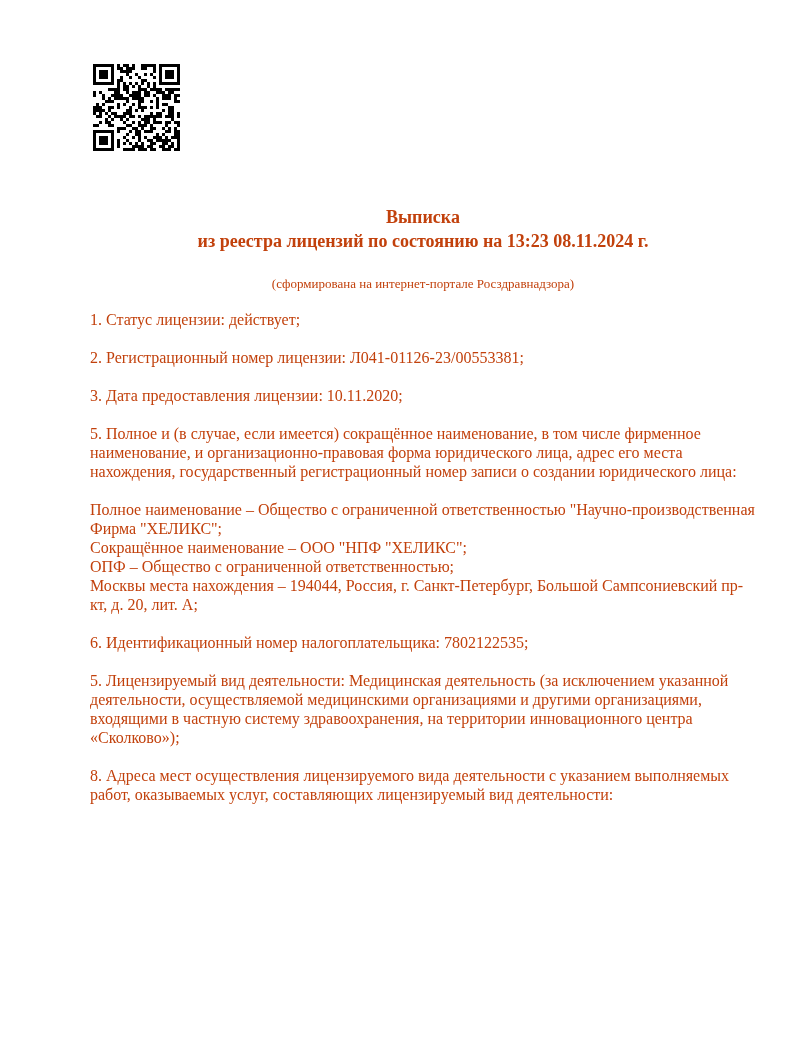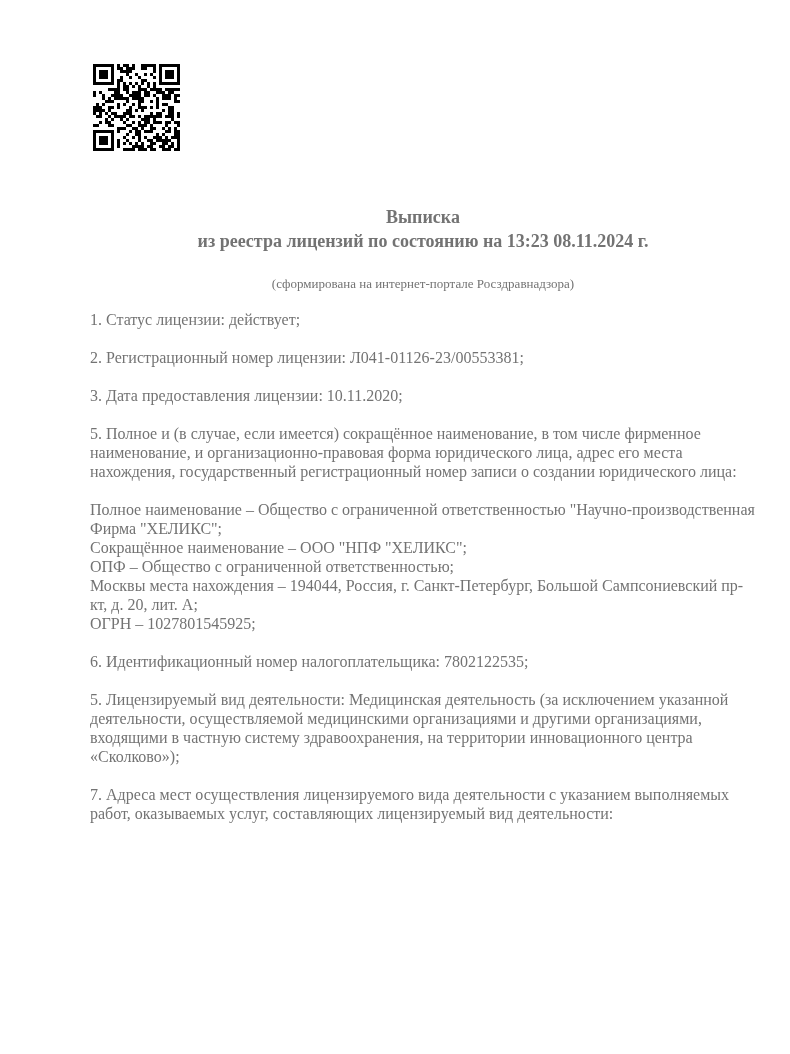--- a/index.html
+++ b/index.html
@@ -6,21 +6,21 @@
     margin: 0;
     padding: 0;
     background: #ffffff;
   }
   .page {
     position: relative;
     width: 790px;
     height: 1054px;
     background: #ffffff;
     font-family: "Liberation Serif", "DejaVu Serif", serif;
-    color: #737373;
+    color: #c2410c;
     overflow: hidden;
   }
   .qr {
     position: absolute;
     left: 93px;
     top: 64px;
     width: 87px;
     height: 87px;
   }
   .qr svg { display: block; }
@@ -493,21 +493,20 @@
       <p>1. Статус лицензии: действует;</p>
       <p>2. Регистрационный номер лицензии: Л041-01126-23/00553381;</p>
       <p>3. Дата предоставления лицензии: 10.11.2020;</p>
       <p>5. Полное и (в случае, если имеется) сокращённое наименование, в том числе фирменное наименование, и организационно-правовая форма юридического лица, адрес его места нахождения, государственный регистрационный номер записи о создании юридического лица:</p>
       <p class="org-block">
         </p>
         <div>Полное наименование – Общество с ограниченной ответственностью "Научно-производственная Фирма "ХЕЛИКС";</div>
         <div>Сокращённое наименование – ООО "НПФ "ХЕЛИКС";</div>
         <div>ОПФ – Общество с ограниченной ответственностью;</div>
         <div>Москвы места нахождения – 194044, Россия, г. Санкт-Петербург, Большой Сампсониевский пр-кт, д. 20, лит. А;</div>
-        <div>ОГРН – 1027801545925;</div>
       <p></p>
       <p>6. Идентификационный номер налогоплательщика: 7802122535;</p>
       <p>5. Лицензируемый вид деятельности: Медицинская деятельность (за исключением указанной деятельности, осуществляемой медицинскими организациями и другими организациями, входящими в частную систему здравоохранения, на территории инновационного центра «Сколково»);</p>
-      <p>7. Адреса мест осуществления лицензируемого вида деятельности с указанием выполняемых работ, оказываемых услуг, составляющих лицензируемый вид деятельности:</p>
+      <p>8. Адреса мест осуществления лицензируемого вида деятельности с указанием выполняемых работ, оказываемых услуг, составляющих лицензируемый вид деятельности:</p>
     </div>
 
   </div>
 </div>
 
 </body></html>

